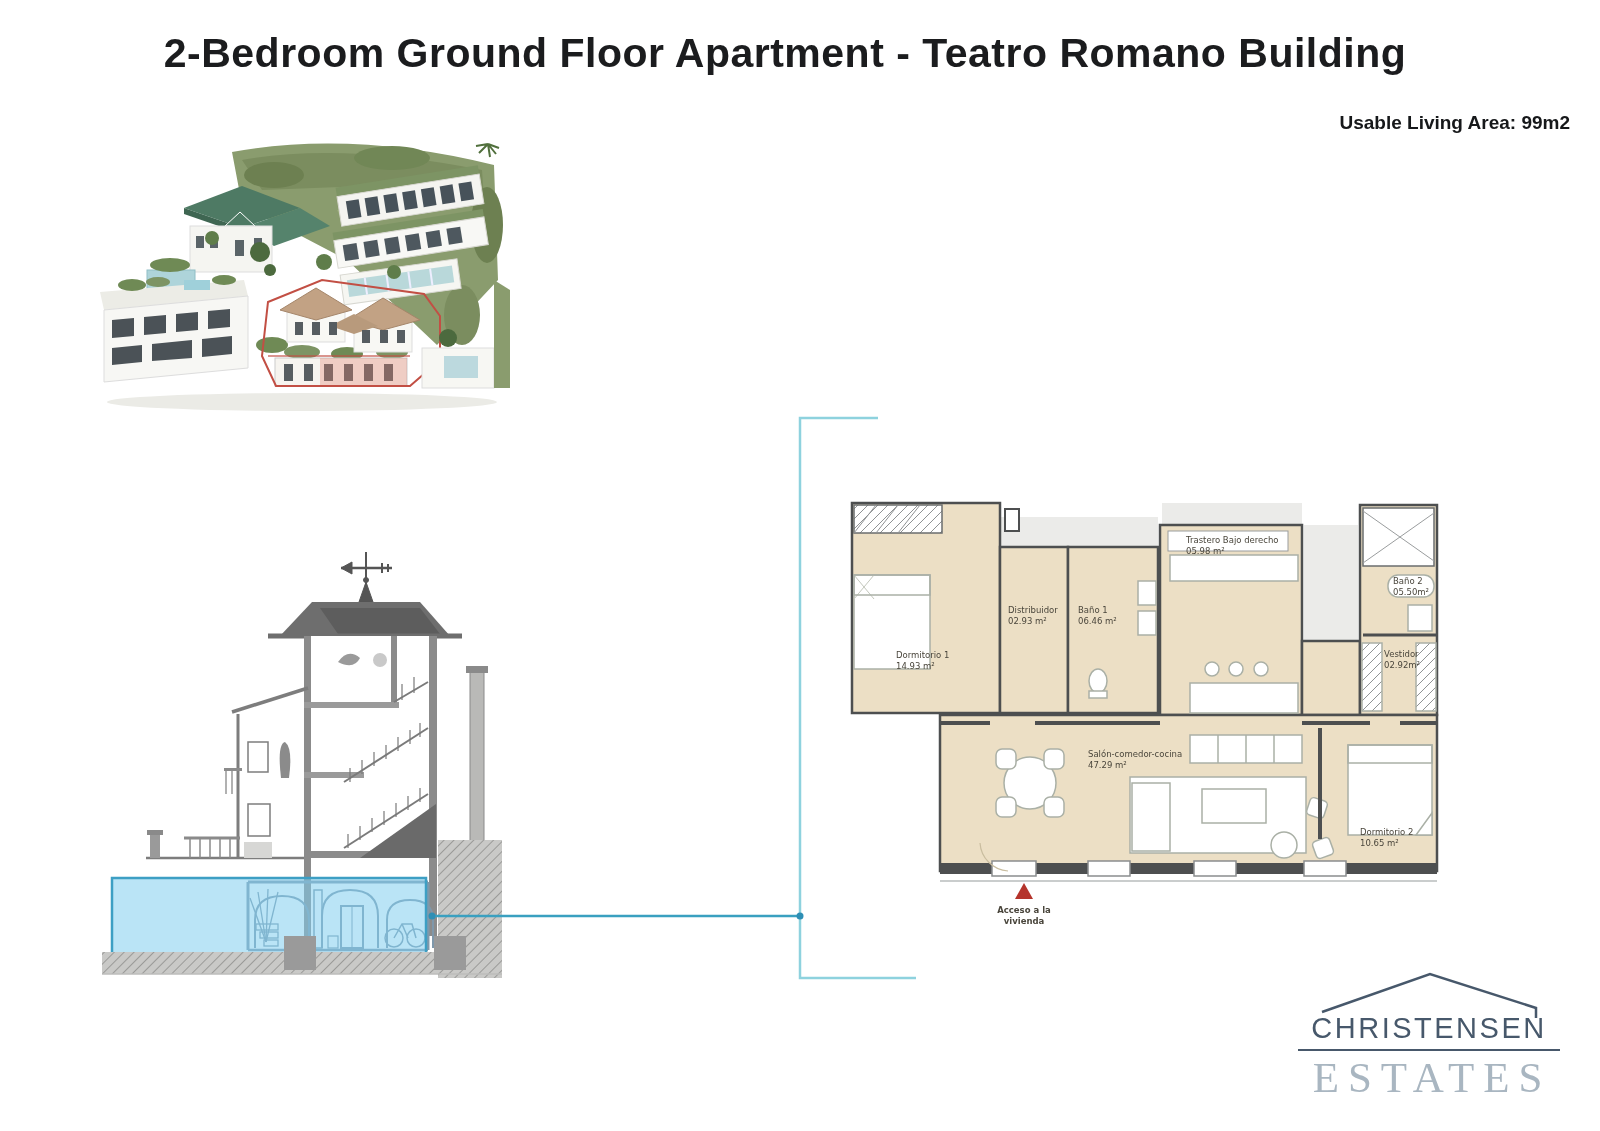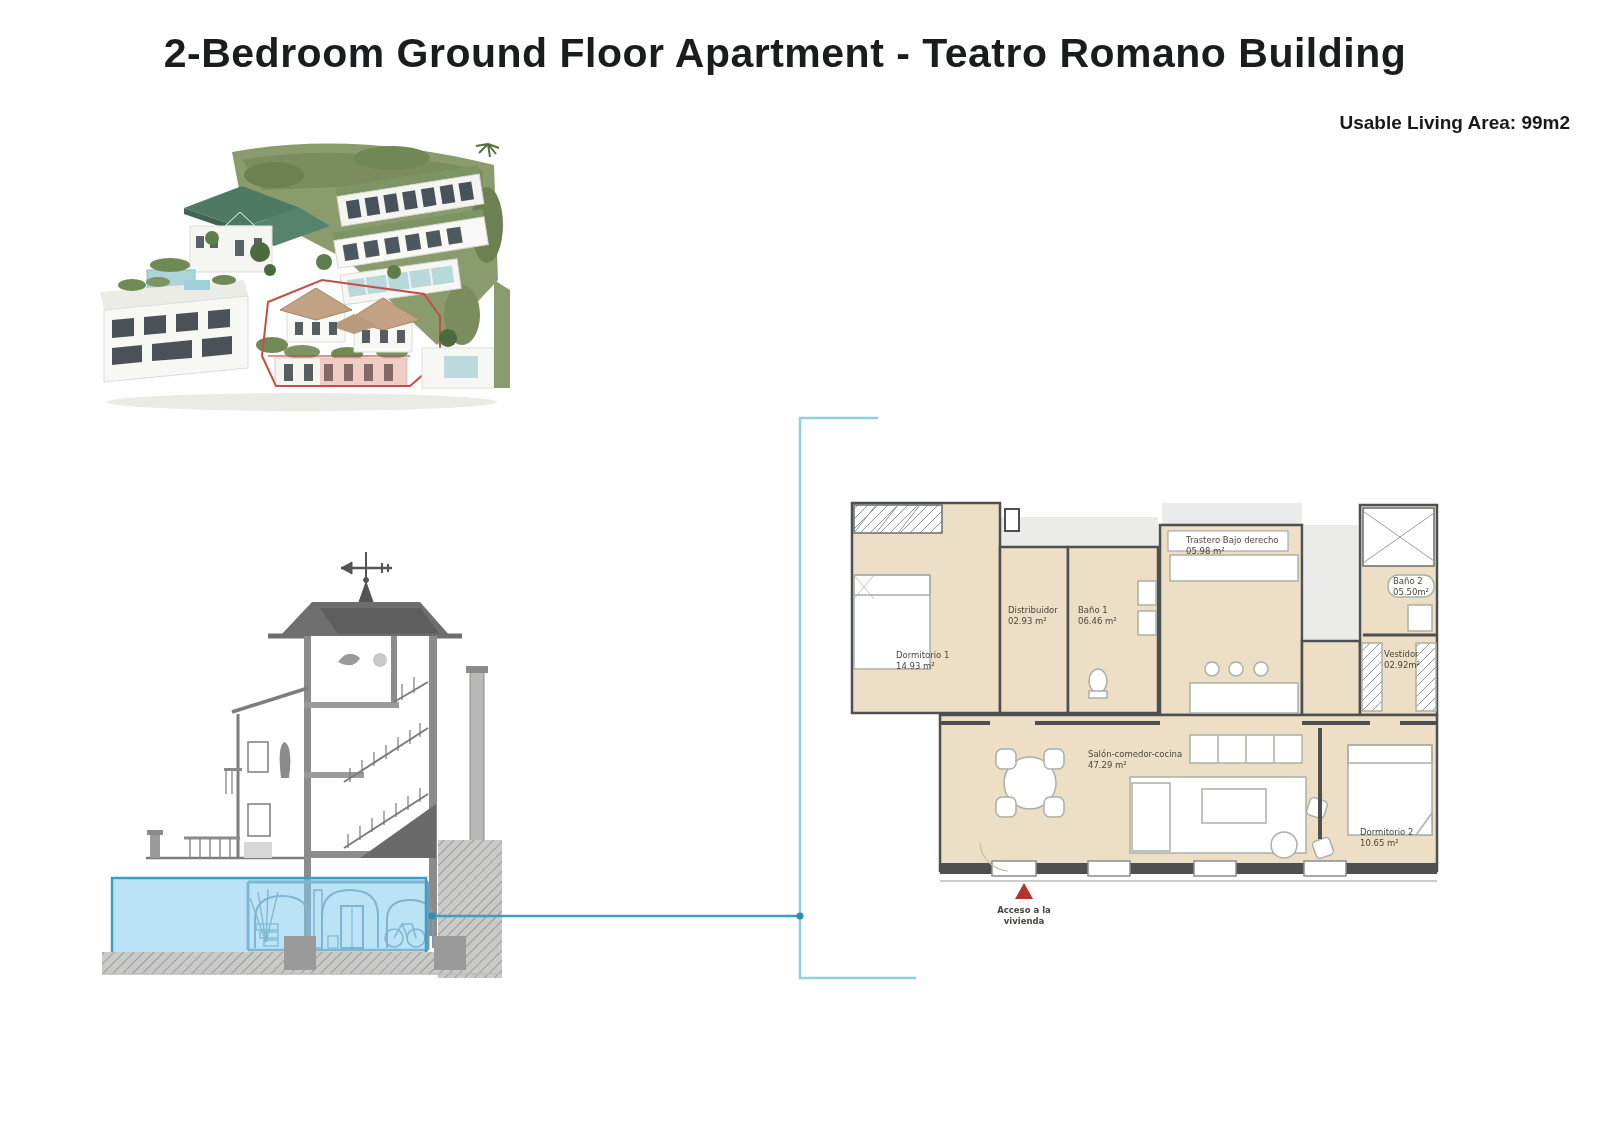--- a/index.html
+++ b/index.html
@@ -455,14 +455,22 @@
         <text x="248" y="274" class="plan-label">Salón-comedor-cocina</text>
         <text x="248" y="285" class="plan-label">47.29 m²</text>
         <text x="520" y="352" class="plan-label">Dormitorio 2</text>
         <text x="520" y="363" class="plan-label">10.65 m²</text>
         <text x="184" y="430" class="plan-label b" text-anchor="middle">Acceso a la</text>
         <text x="184" y="441" class="plan-label b" text-anchor="middle">vivienda</text>
       </g>
     </svg>
   </div>
 
+  <div class="logo">
+    <svg class="logo-roof" width="266" height="52" viewBox="0 0 266 52">
+      <polyline points="26,46 134,8 240,42 240,52" fill="none" stroke="#47586b" stroke-width="2.5"></polyline>
+    </svg>
+    <div class="logo-name">CHRISTENSEN</div>
+    <div class="logo-rule"></div>
+    <div class="logo-tagline">ESTATES</div>
+  </div>
 
 </div>
 
 </body></html>

